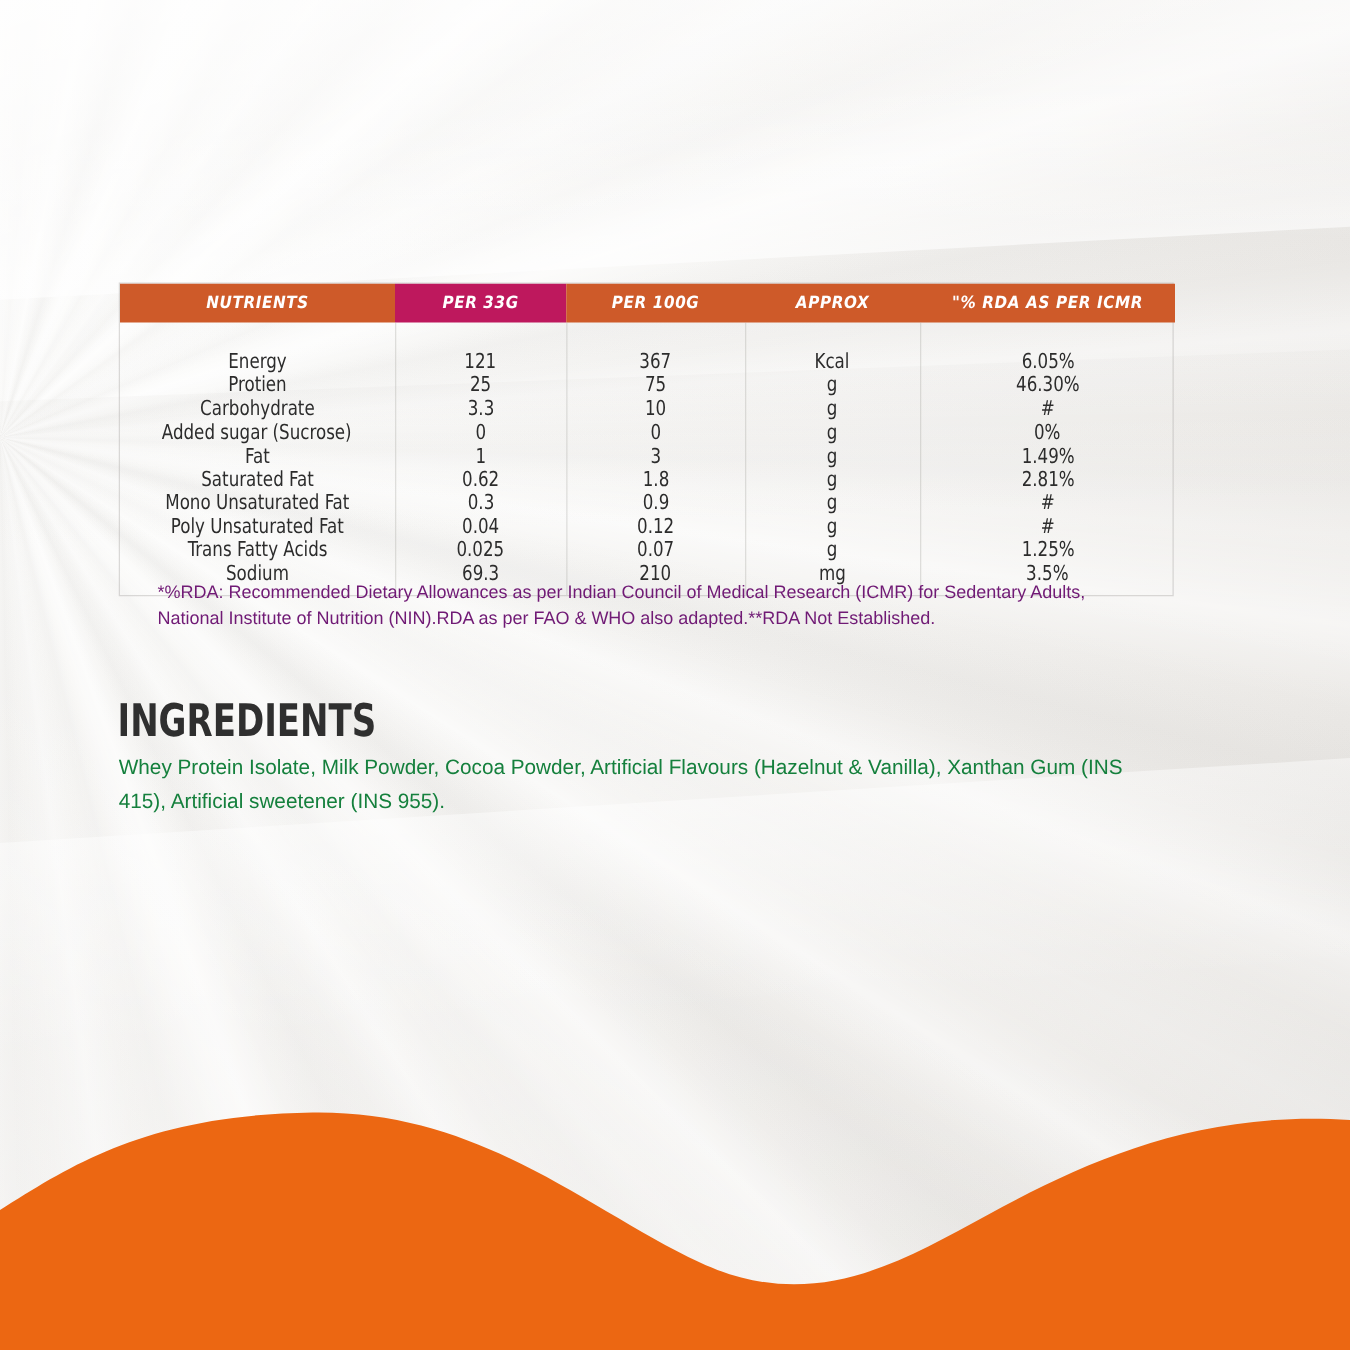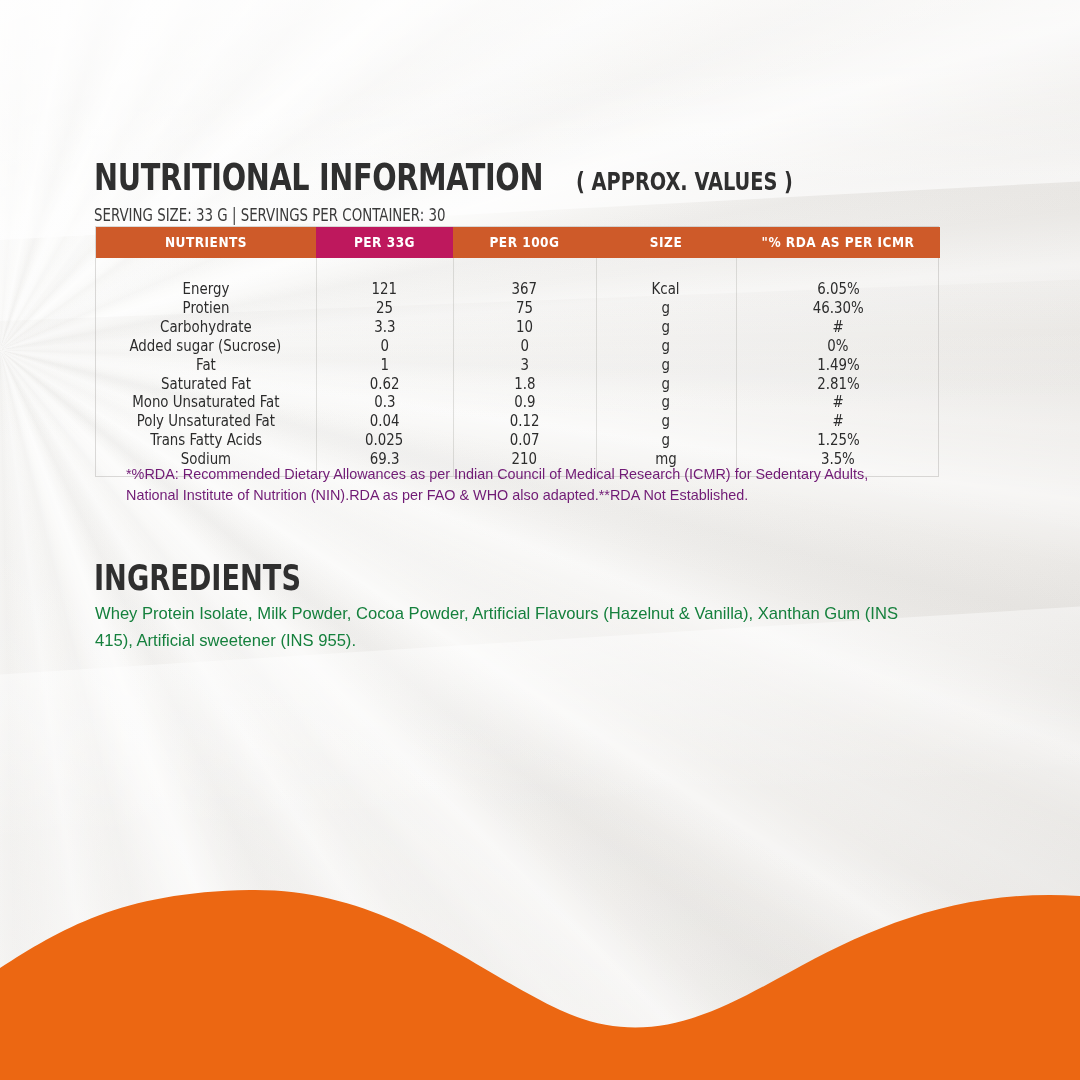--- a/index.html
+++ b/index.html
@@ -152,20 +152,21 @@
   table.nutri {
     width: 100%;
     border-collapse: collapse;
     table-layout: fixed;
   }
   table.nutri thead th {
     background: #ce5a29;
     color: #ffffff;
     font-family: "DejaVu Sans Condensed", "Liberation Sans Narrow", "Liberation Sans", sans-serif;
     font-weight: 700;
+    font-style: italic;
     font-size: 13.5px;
     letter-spacing: 0.5px;
     padding: 7px 2px 8px;
     text-align: center;
     border: 0;
   }
   table.nutri tbody td {
     font-family: "DejaVu Sans Condensed", "Liberation Sans Narrow", "Liberation Sans", sans-serif;
     font-weight: 400;
     font-size: 16.5px;
@@ -241,43 +242,36 @@
   <div class="bg-sheen"></div>
 
   <svg class="bg-wave" viewBox="0 0 1080 220" preserveAspectRatio="none">
     <path id="wave-path" d="M0,108 C60,70 120,32 250,30 C385,28 470,108 560,150
              C650,192 720,150 790,112 C870,68 960,28 1080,36
              L1080,220 L0,220 Z" fill="#EC6712"></path>
   </svg>
 
   <div class="content">
 
-    <div class="heading-block">
-      <div class="title-row">
-        <span class="title-main">NUTRITIONAL INFORMATION</span>
-        <span class="title-sub">( APPROX. VALUES )</span>
-      </div>
-      <div class="serving-line">SERVING SIZE: 33 G | SERVINGS PER CONTAINER: 30</div>
-    </div>
 
     <div class="nutri-table-wrap">
       <table class="nutri">
         <colgroup>
           <col class="col-nutrient">
             <col class="col-33">
             <col class="col-100">
           <col class="col-units">
             <col class="col-rda">
         </colgroup>
         <thead>
           <tr>
             <th style="background: rgb(206, 90, 41);">NUTRIENTS</th>
             <th style="background: #be185d;">PER 33G</th>
             <th style="background: rgb(206, 90, 41);">PER 100G</th>
-            <th style="background: rgb(206, 90, 41);">SIZE</th>
+            <th style="background: rgb(206, 90, 41);">APPROX</th>
             <th style="background: rgb(206, 90, 41);">"% RDA AS PER ICMR</th>
           </tr>
         </thead>
         <tbody id="nutri-body">
             <tr>
               <td><span class="tspan">Energy</span></td>
               <td><span class="tspan">121</span></td>
               <td><span class="tspan">367</span></td>
               <td><span class="tspan">Kcal</span></td>
               <td><span class="tspan">6.05%</span></td>

